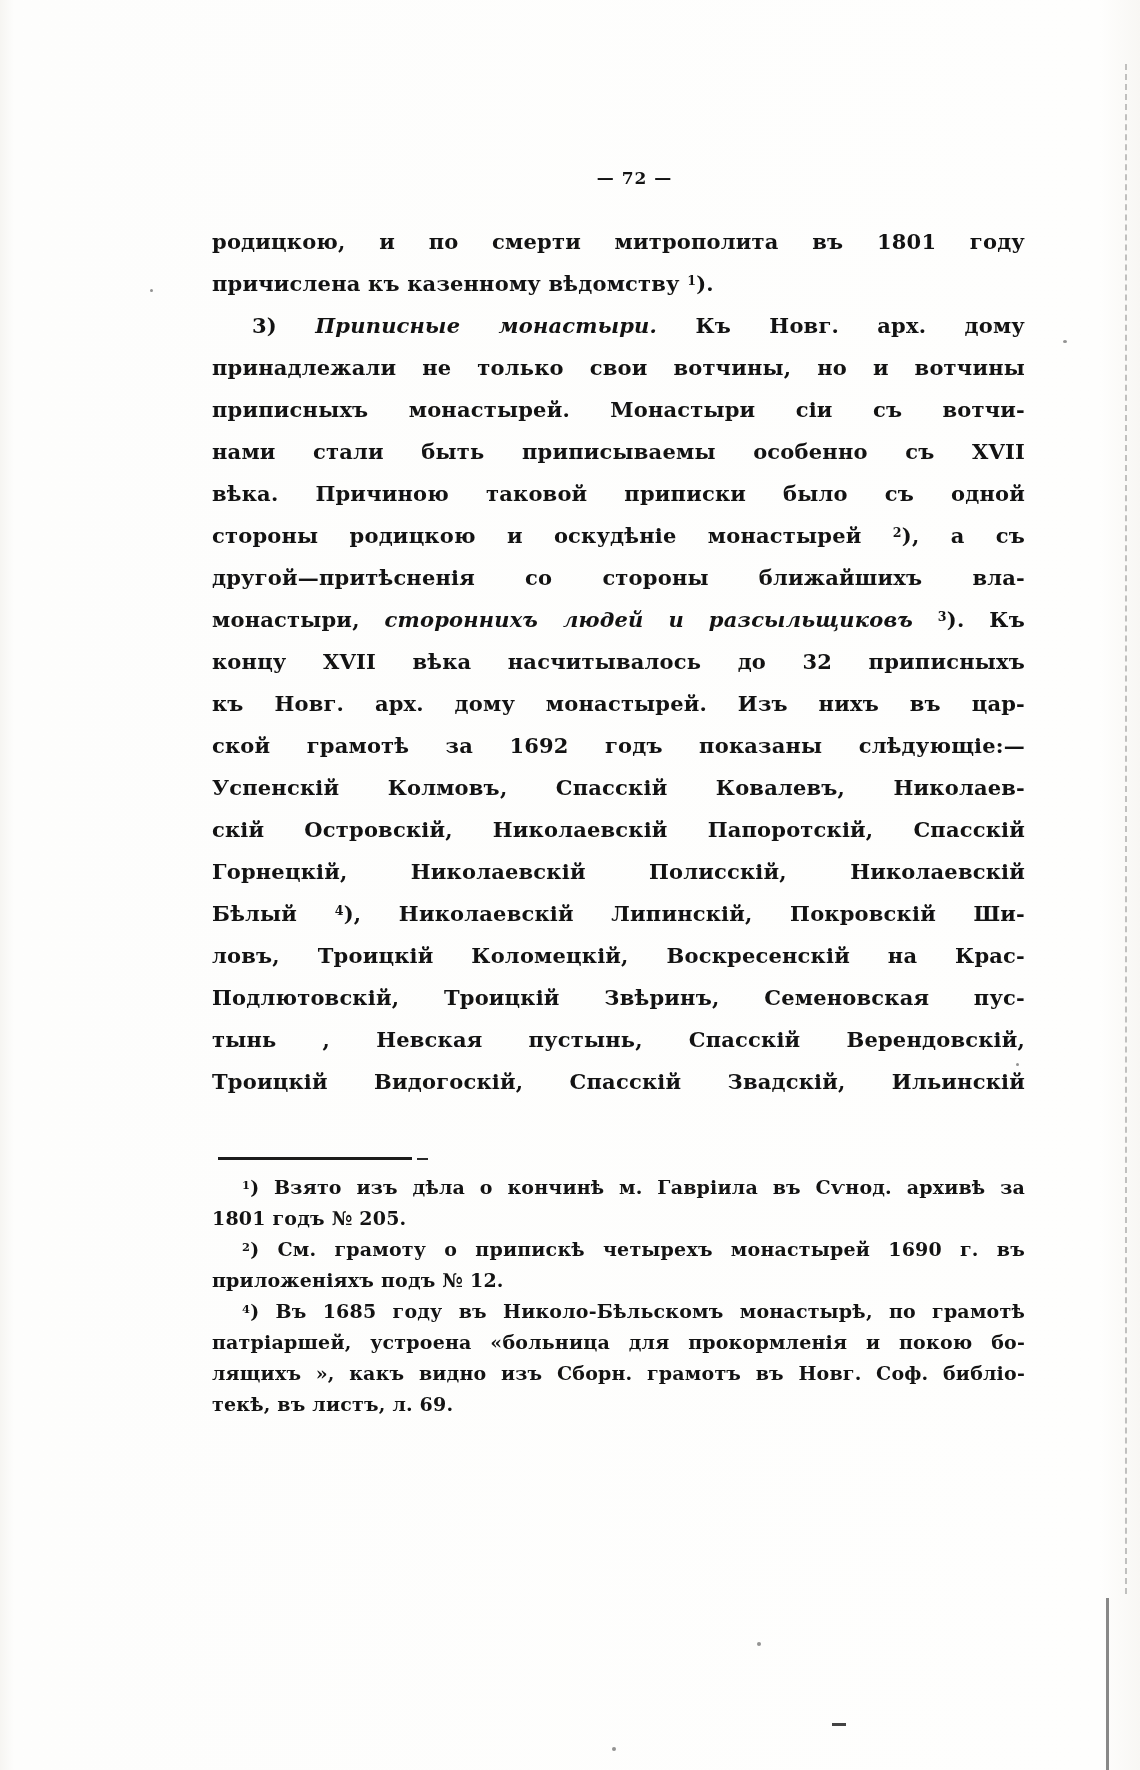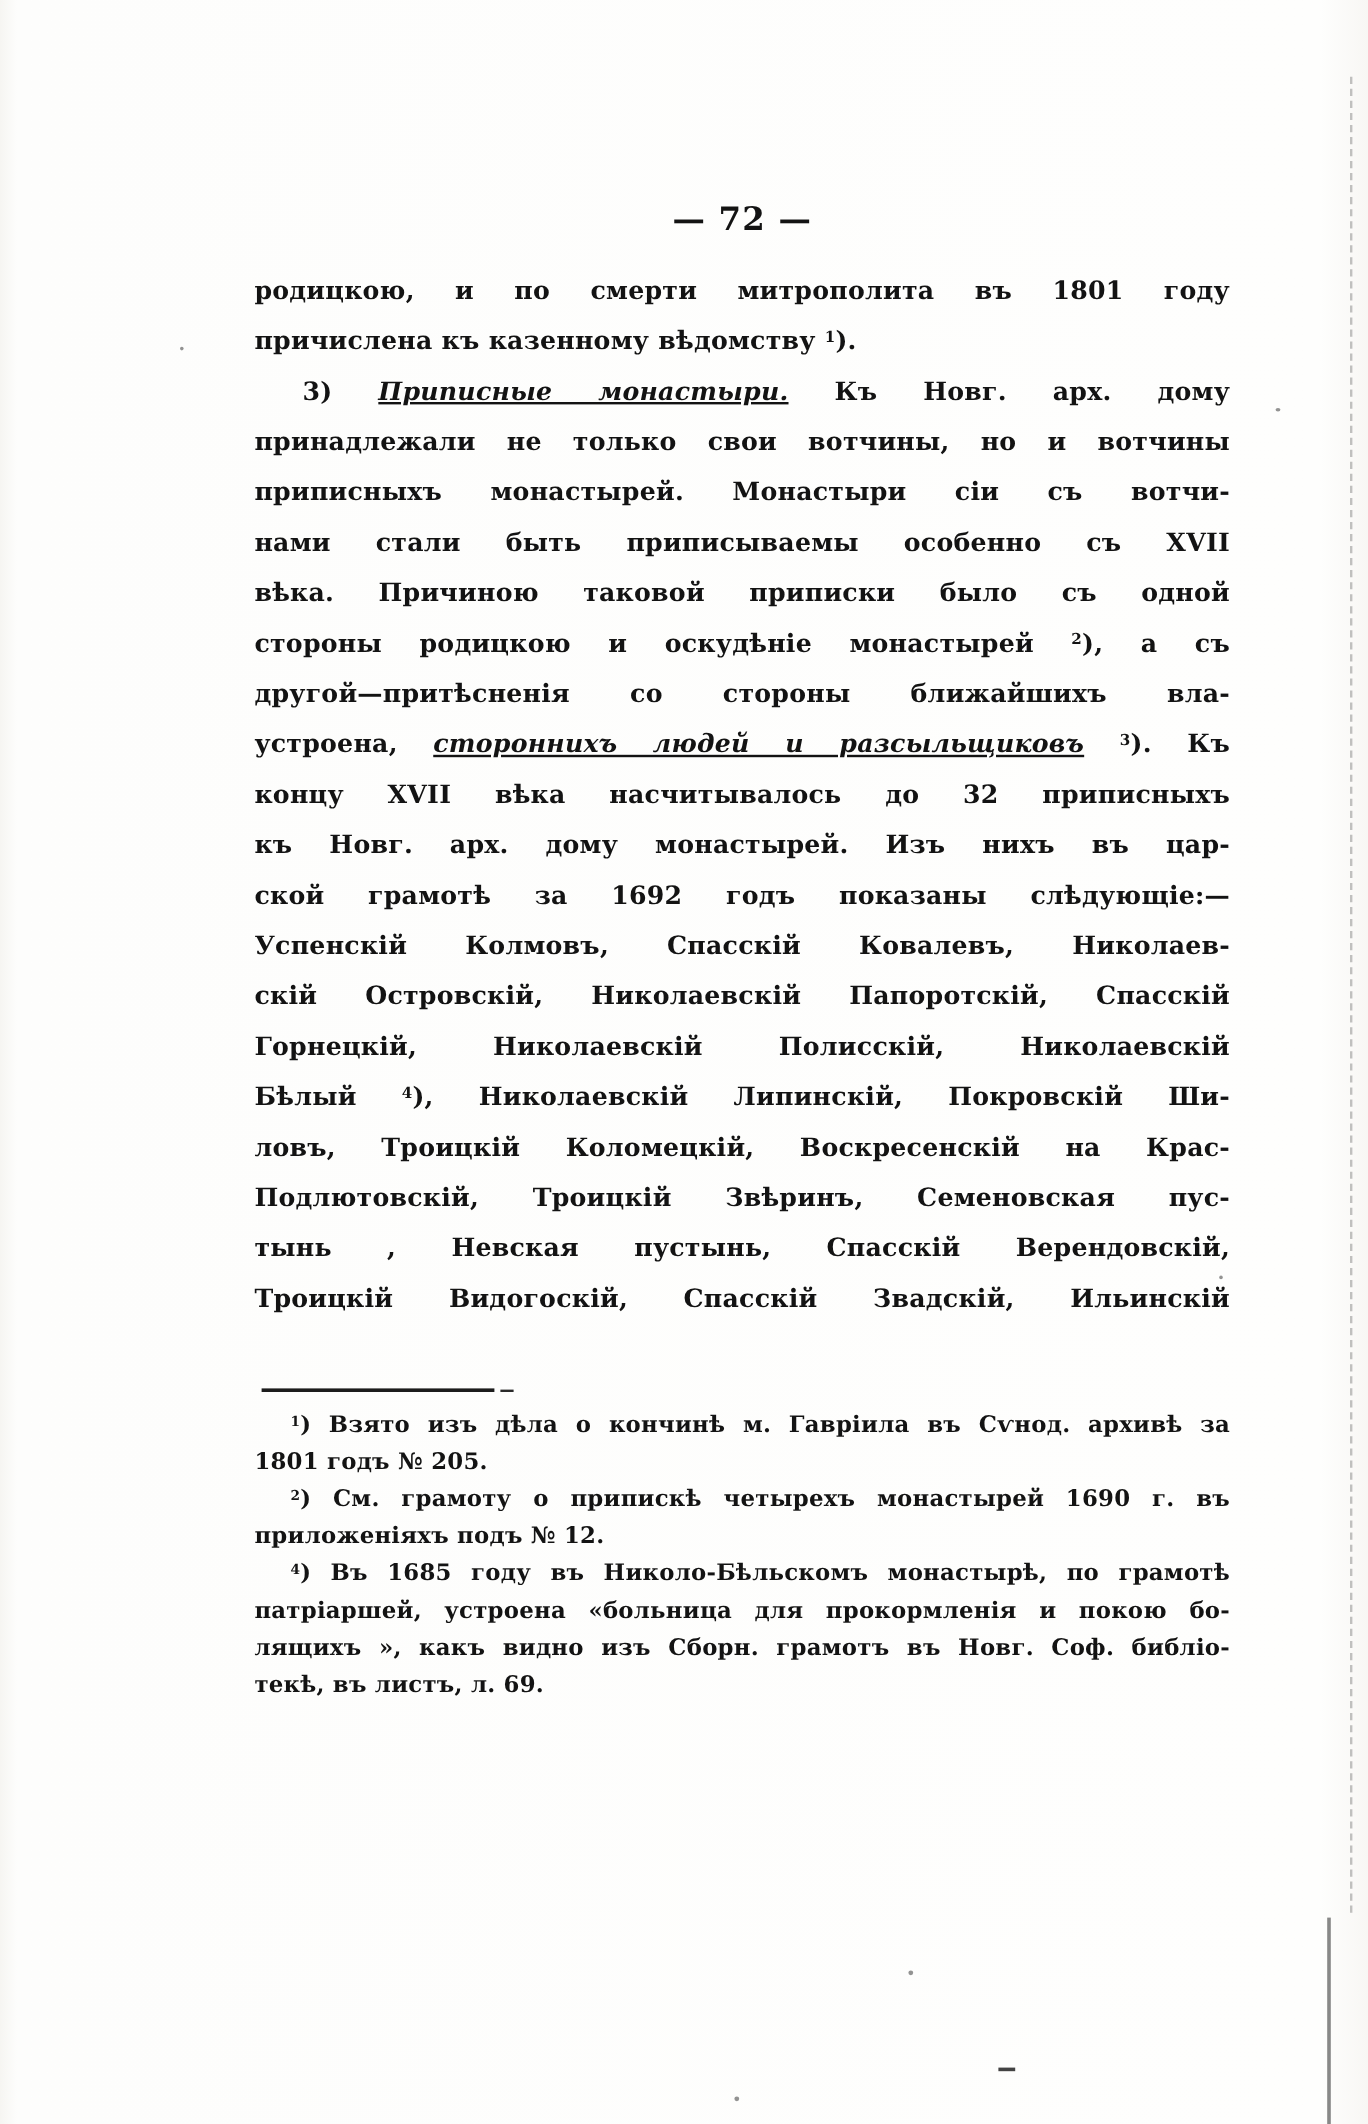--- a/index.html
+++ b/index.html
@@ -14,24 +14,24 @@
     position: relative;
     width: 1140px;
     height: 1770px;
     background: linear-gradient(90deg, #f6f5f2 0px, #fdfdfc 14px, #fefefd 1100px, #f8f7f4 1140px);
     font-family: "DejaVu Serif", "Liberation Serif", serif;
     color: #131313;
   }
   .page-number {
     position: absolute;
     top: 168px;
-    left: 212px;
+    left: 228px;
     width: 813px;
     text-align: center;
-    font-size: 27px;
+    font-size: 17px;
     font-weight: 700;
     letter-spacing: 1px;
   }
   .body-text {
     position: absolute;
     top: 221px;
     left: 212px;
     width: 813px;
     font-size: 21px;
     font-weight: 700;
@@ -42,21 +42,21 @@
     line-height: 42px;
     white-space: nowrap;
   }
   .just {
     white-space: normal !important;
     text-align: justify;
     text-align-last: justify;
   }
   .indent-par { text-indent: 40px; }
   .indent-fn  { text-indent: 30px; }
-  .sg-i { font-style: italic; text-decoration: underline; }
+  .sg-i { font-style: italic; }
   .sg-sup {
     font-size: 60%;
     position: relative;
     top: -0.48em;
   }
   .footnote-separator {
     position: absolute;
     top: 1157px;
     left: 218px;
     width: 194px;
@@ -127,21 +127,21 @@
   <div class="body-text">
     <div class="line just"><span>родицкою, и по смерти митрополита въ 1801 году</span></div>
     <div class="line"><span>причислена къ казенному вѣдомству </span><span class="sg-sup">1</span><span>).</span></div>
     <div class="line just indent-par"><span>3) </span><span class="sg-i">Приписные монастыри.</span><span> Къ Новг. арх. дому</span></div>
     <div class="line just"><span>принадлежали не только свои вотчины, но и вотчины</span></div>
     <div class="line just"><span>приписныхъ монастырей. Монастыри сіи съ вотчи-</span></div>
     <div class="line just"><span>нами стали быть приписываемы особенно съ XVII</span></div>
     <div class="line just"><span>вѣка. Причиною таковой приписки было съ одной</span></div>
     <div class="line just"><span>стороны родицкою и оскудѣніе монастырей </span><span class="sg-sup">2</span><span>), а съ</span></div>
     <div class="line just"><span>другой—притѣсненія со стороны ближайшихъ вла-</span></div>
-    <div class="line just"><span>устроена, </span><span class="sg-i">стороннихъ людей и разсыльщиковъ</span><span> </span><span class="sg-sup">3</span><span>). Къ</span></div>
+    <div class="line just"><span>монастыри, </span><span class="sg-i">стороннихъ людей и разсыльщиковъ</span><span> </span><span class="sg-sup">3</span><span>). Къ</span></div>
     <div class="line just"><span>концу XVII вѣка насчитывалось до 32 приписныхъ</span></div>
     <div class="line just"><span>къ Новг. арх. дому монастырей. Изъ нихъ въ цар-</span></div>
     <div class="line just"><span>ской грамотѣ за 1692 годъ показаны слѣдующіе:—</span></div>
     <div class="line just"><span>Успенскій Колмовъ, Спасскій Ковалевъ, Николаев-</span></div>
     <div class="line just"><span>скій Островскій, Николаевскій Папоротскій, Спасскій</span></div>
     <div class="line just"><span>Горнецкій, Николаевскій Полисскій, Николаевскій</span></div>
     <div class="line just"><span>Бѣлый </span><span class="sg-sup">4</span><span>), Николаевскій Липинскій, Покровскій Ши-</span></div>
     <div class="line just"><span>ловъ, Троицкій Коломецкій, Воскресенскій на Крас-</span></div>
     <div class="line just"><span>Подлютовскій, Троицкій Звѣринъ, Семеновская пус-</span></div>
     <div class="line just"><span>тынь , Невская пустынь, Спасскій Верендовскій,</span></div>

